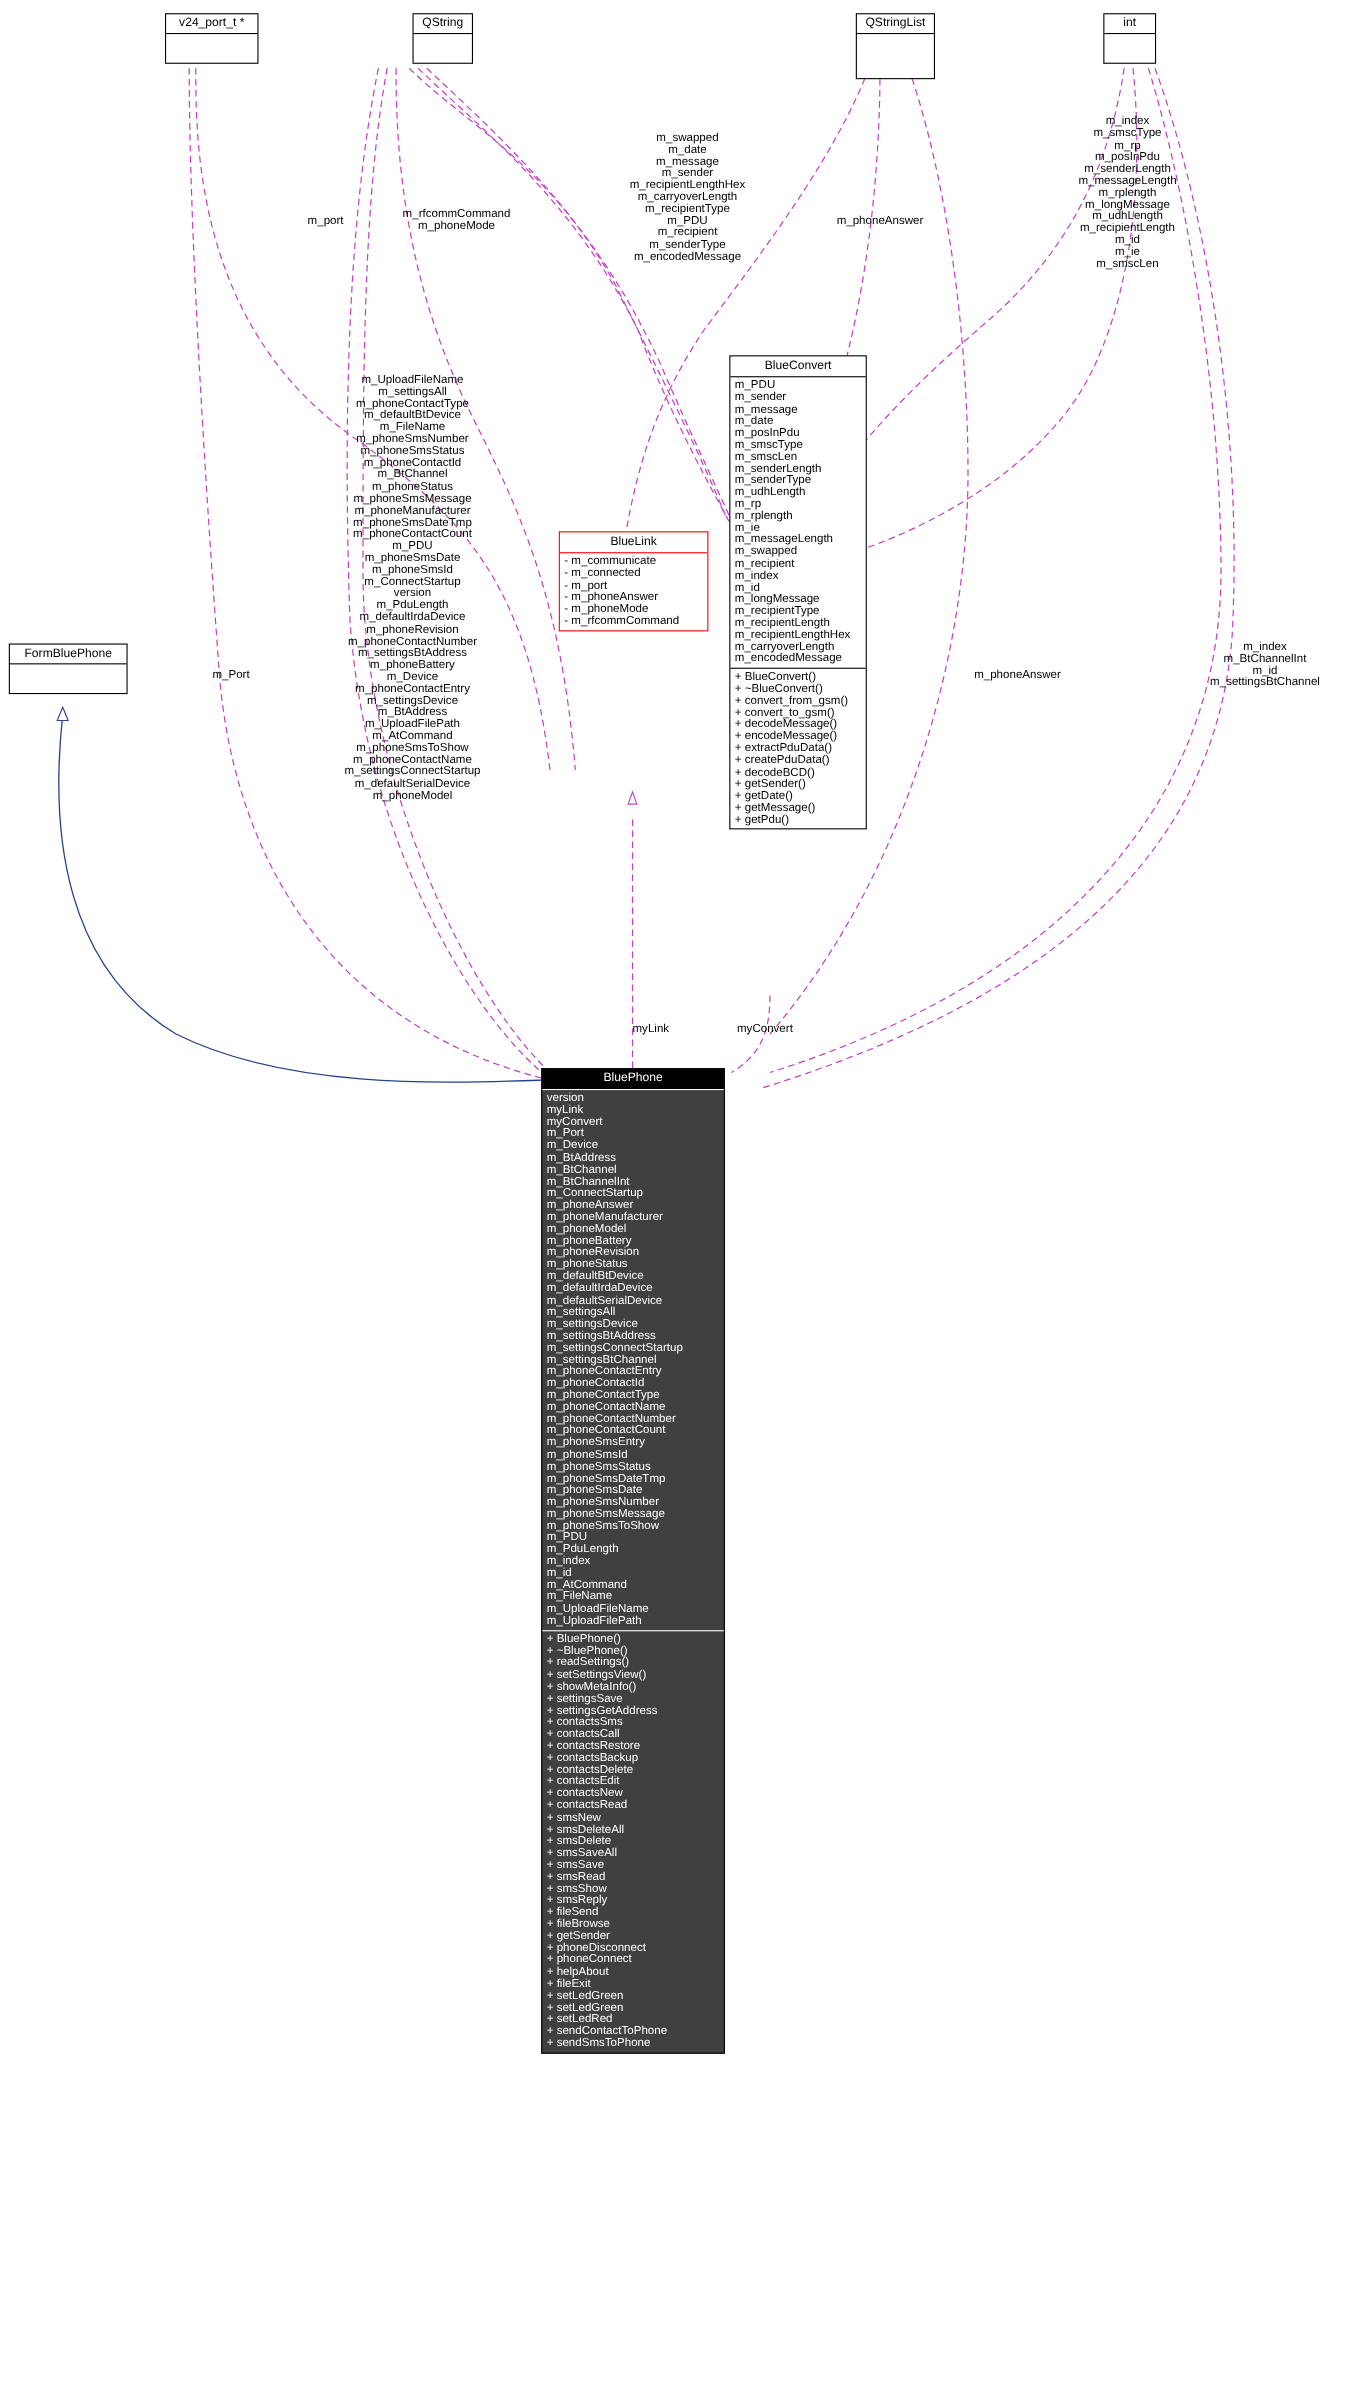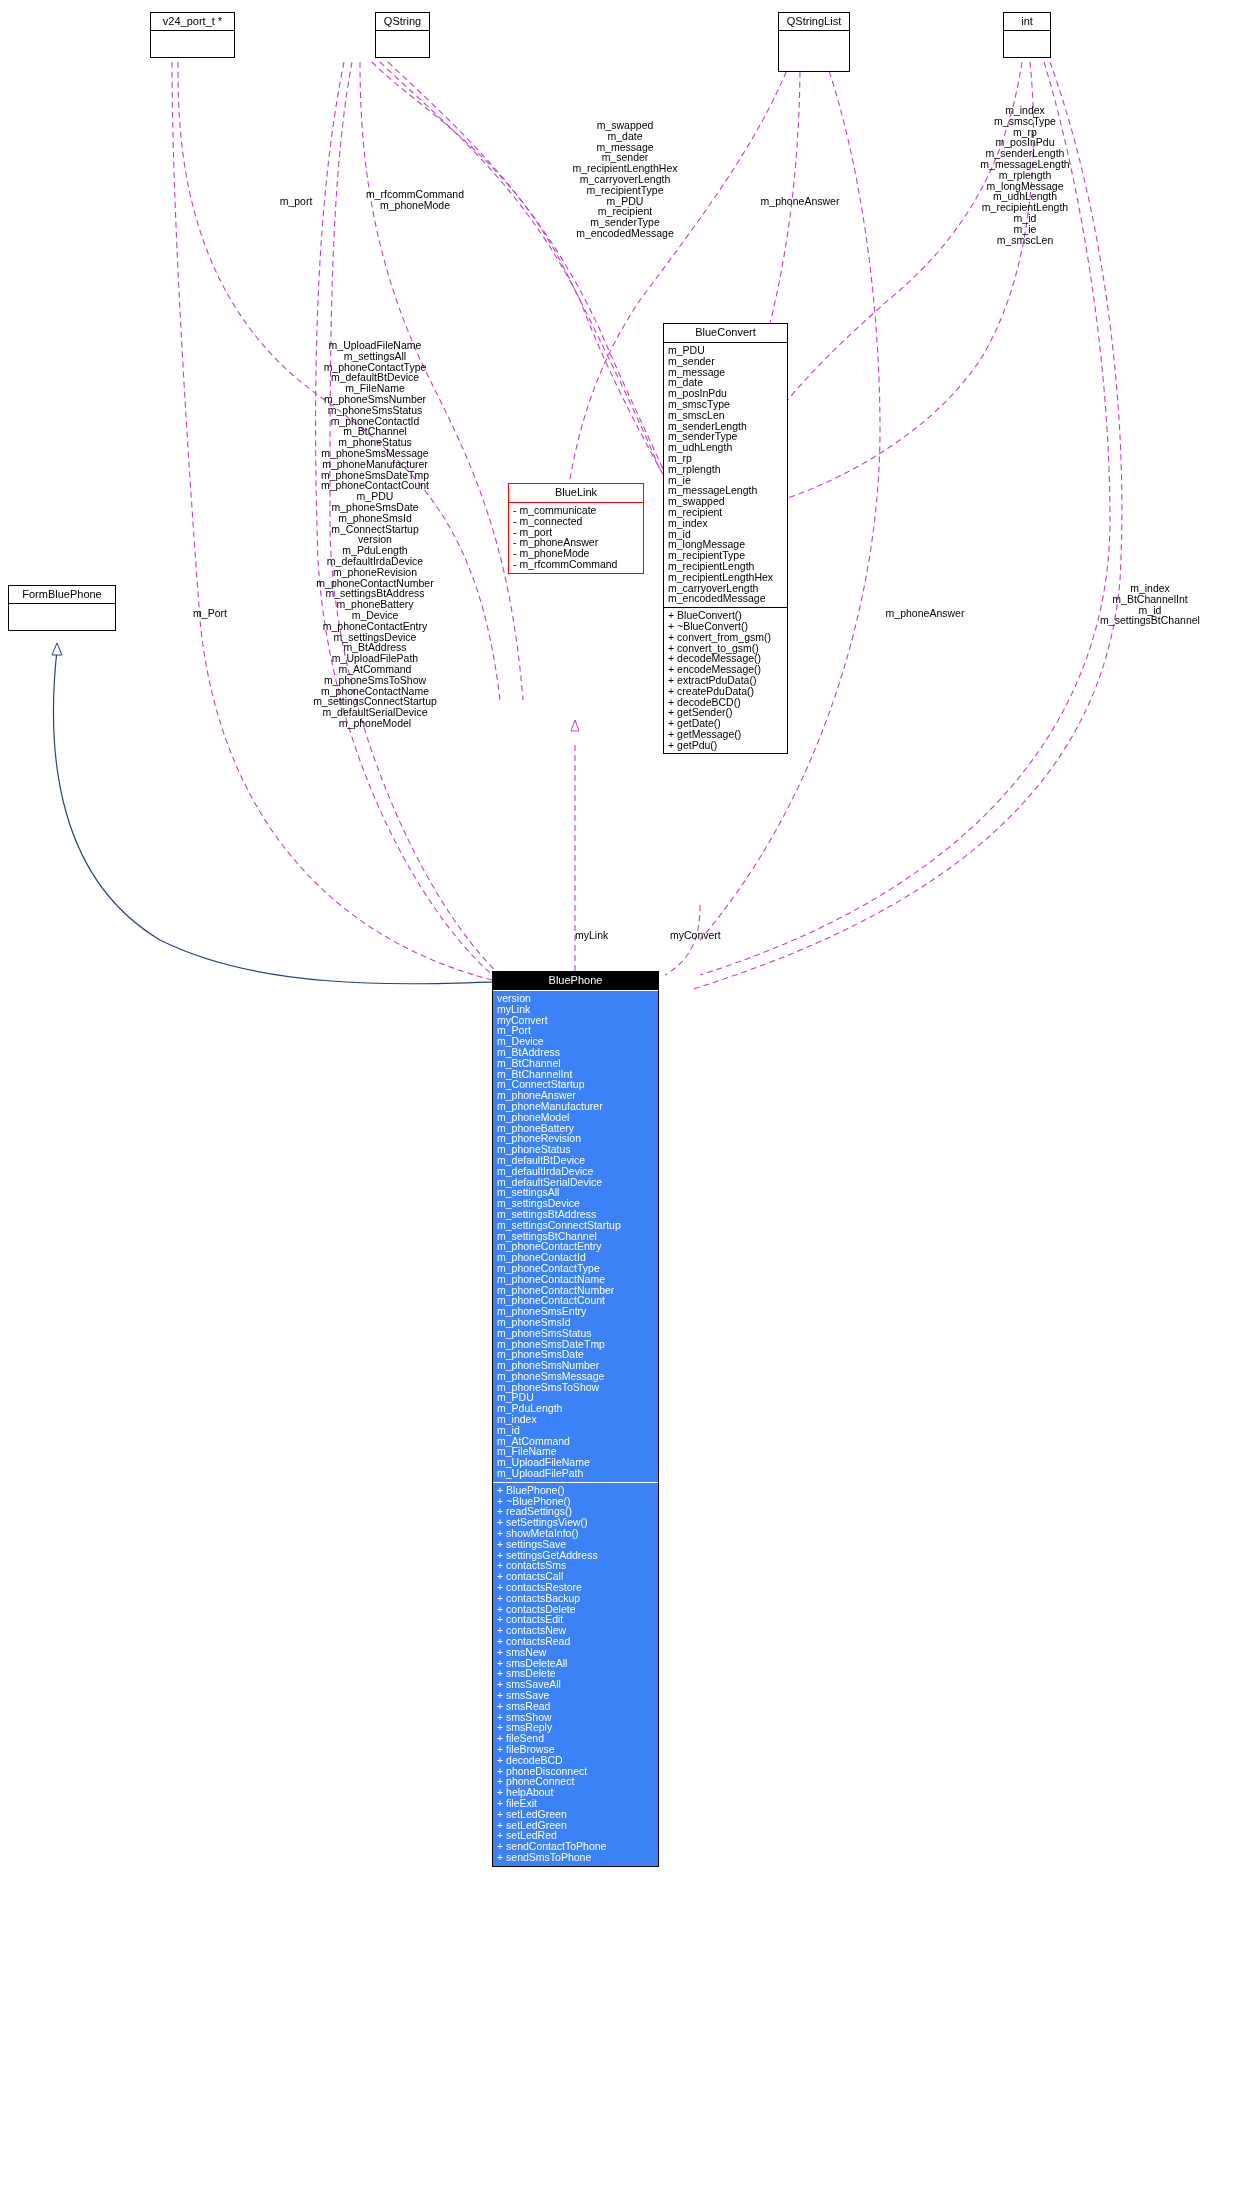--- a/index.html
+++ b/index.html
@@ -23,21 +23,21 @@
   .cls.red .sec{border-bottom:1px solid #ff0000;color:#000;}
   .cls.red .sec:last-child{border-bottom:none;}
 
   
   .cls.blk{border:1px solid #000000;}
   .cls.blk .hdr{border-bottom:1px solid #000000;}
   .cls.blk .sec{border-bottom:1px solid #000000;}
   .cls.blk .sec:last-child{border-bottom:none;}
 
   
-  .cls.inv{border:1px solid #000000;background:#3b82f6;color:#ffffff;}
+  .cls.inv{border:1px solid #000000;background:#404040;color:#ffffff;}
   .cls.inv .hdr{border-bottom:1px solid #ffffff;background:#000000;color:#ffffff;}
   .cls.inv .sec{border-bottom:1px solid #ffffff;color:#ffffff;}
   .cls.inv .sec:last-child{border-bottom:none;}
 
   .lbl{position:absolute;font-size:10.5px;line-height:10.8px;color:#000;white-space:nowrap;}
   .lbl.c{text-align:center;}
 </style>
 </head>
 <body>
 
@@ -317,21 +317,21 @@
         <div>+ smsNew</div>
         <div>+ smsDeleteAll</div>
         <div>+ smsDelete</div>
         <div>+ smsSaveAll</div>
         <div>+ smsSave</div>
         <div>+ smsRead</div>
         <div>+ smsShow</div>
         <div>+ smsReply</div>
         <div>+ fileSend</div>
         <div>+ fileBrowse</div>
-        <div>+ decodeBCD</div>
+        <div>+ getSender</div>
         <div>+ phoneDisconnect</div>
         <div>+ phoneConnect</div>
         <div>+ helpAbout</div>
         <div>+ fileExit</div>
         <div>+ setLedGreen</div>
         <div>+ setLedGreen</div>
         <div>+ setLedRed</div>
         <div>+ sendContactToPhone</div>
         <div>+ sendSmsToPhone</div>
       </div>

